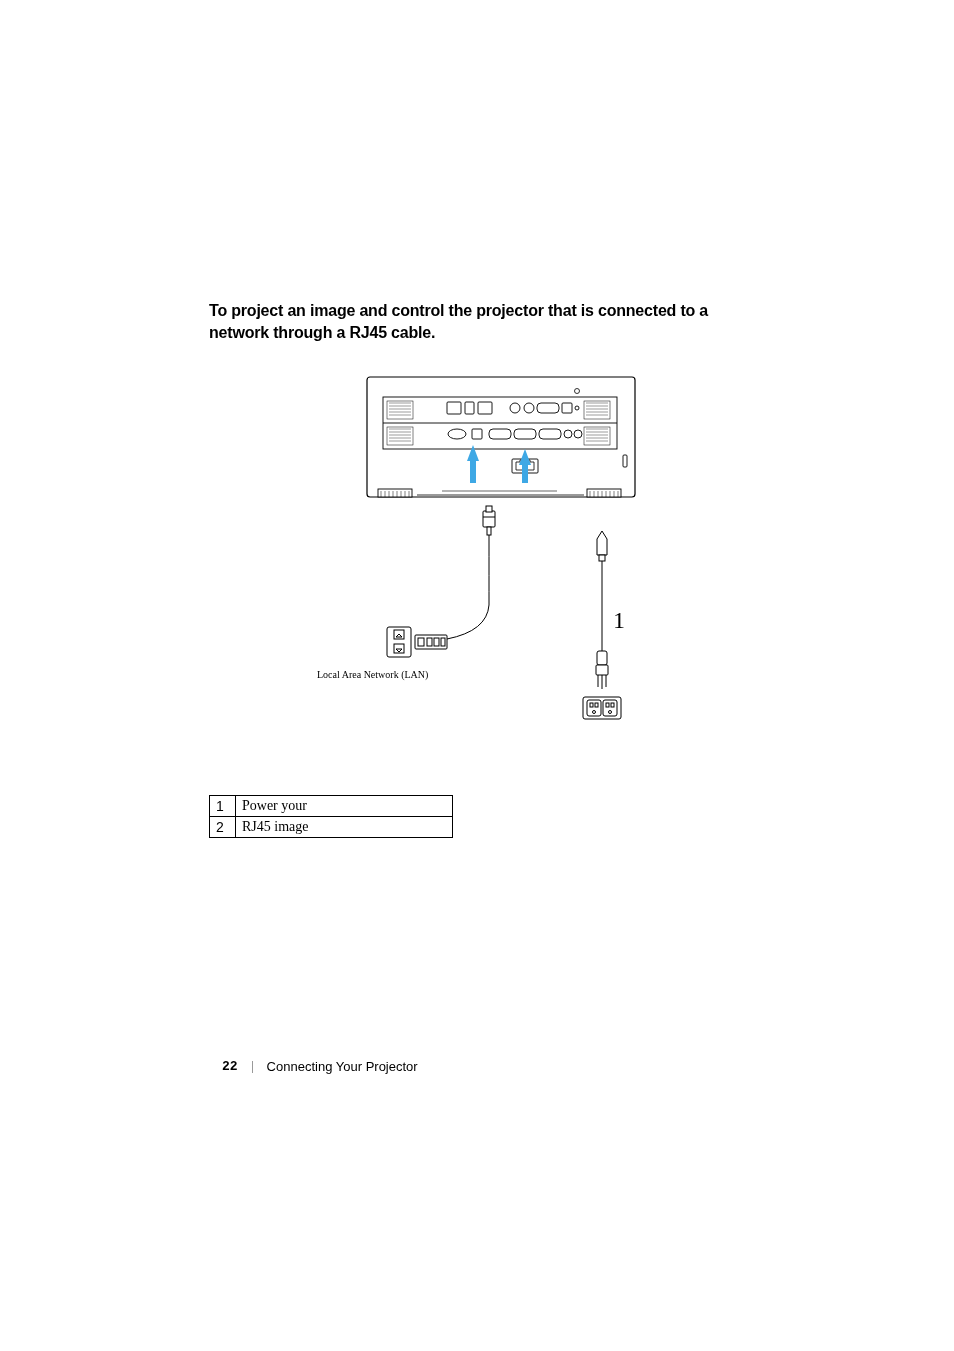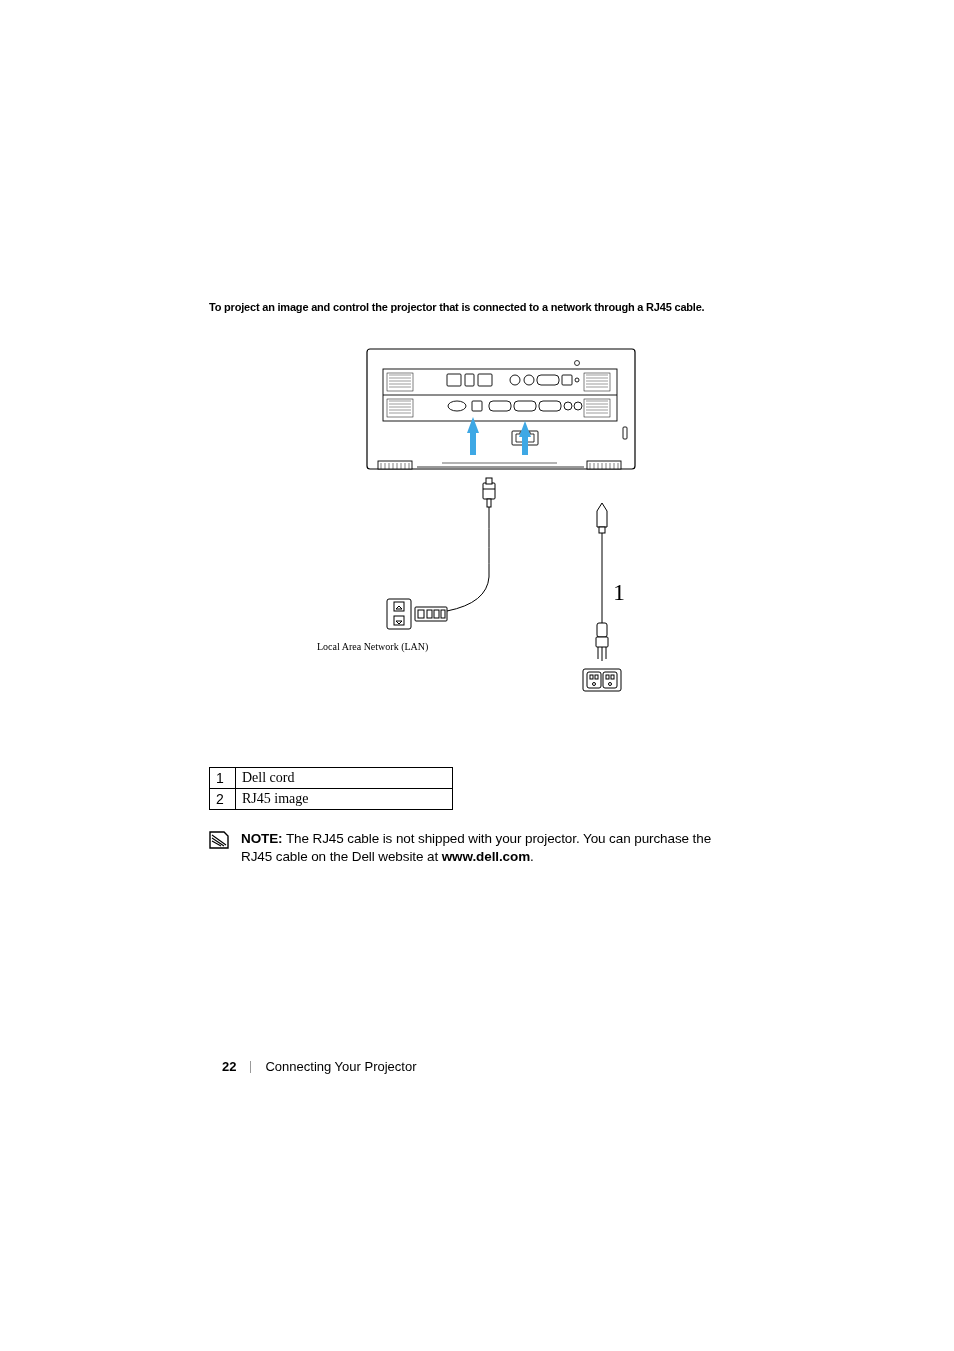--- a/index.html
+++ b/index.html
@@ -14,21 +14,21 @@
     .page {
       padding: 300px 209px 0 209px;
     }
     .heading {
       font-size: 24px;
       font-weight: bold;
       letter-spacing: -0.3px;
       margin-bottom: 34px;
     }
     .sub-heading {
-      font-size: 11px;
+      font-size: 16px;
       font-weight: bold;
       letter-spacing: -0.2px;
       line-height: 1.35;
       margin-bottom: 28px;
     }
     .diagram-wrap {
       width: 100%;
       display: flex;
       justify-content: center;
       margin-bottom: 44px;
@@ -97,21 +97,21 @@
     .note-text .bold { font-weight: bold; }
     .footer {
       position: absolute;
       left: 222px;
       top: 1059px;
       font-size: 13px;
       display: flex;
       align-items: center;
       gap: 14px;
     }
-    .footer .pnum { font-weight: bold; }
+    .footer .pnum { font-weight: bold; font-family: Liberation Mono, monospace; }
     .footer .sep {
       display: inline-block;
       width: 1px;
       height: 12px;
       background: #9a9a9a;
     }
   </style>
 </head>
 <body>
 
@@ -263,37 +263,28 @@
 
       <div class="diag-label lan-label">Local Area Network (LAN)</div>
       <div class="callout-1">1</div>
     </div>
   </div>
 
   <table class="legend-table">
     <tbody>
         <tr>
       <td>1</td>
-      <td>Dell cord</td>
+      <td>Power your</td>
     </tr>
     <tr>
       <td>2</td>
       <td>RJ45 image</td>
     </tr>
   </tbody>
     </table>
 
-  <div class="note-row">
-    <svg class="note-icon" viewBox="0 0 20 18">
-      <path d="M1 1 H15 L19 5 V17 H1 Z" fill="#fff" stroke="#000" stroke-width="1.4"></path>
-      <path d="M3 4 L17 14 M3 7 L15 15 M3 10 L12 15" stroke="#000" stroke-width="1.1"></path>
-    </svg>
-    <div class="note-text">
-      <span class="bold">NOTE:</span><span> The RJ45 cable is not shipped with your projector. You can purchase the RJ45 cable on the Dell website at </span><span class="bold">www.dell.com</span><span>.</span>
-    </div>
-  </div>
 </div>
 
 <div class="footer">
   <span class="pnum">22</span>
   <span class="sep"></span>
   <span>Connecting Your Projector</span>
 </div>
 
 </body></html>

